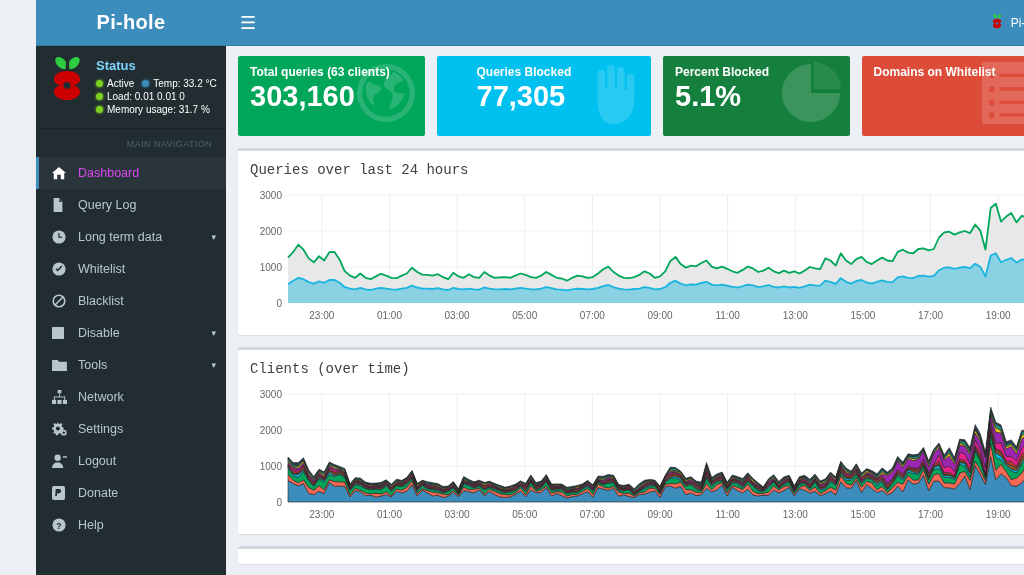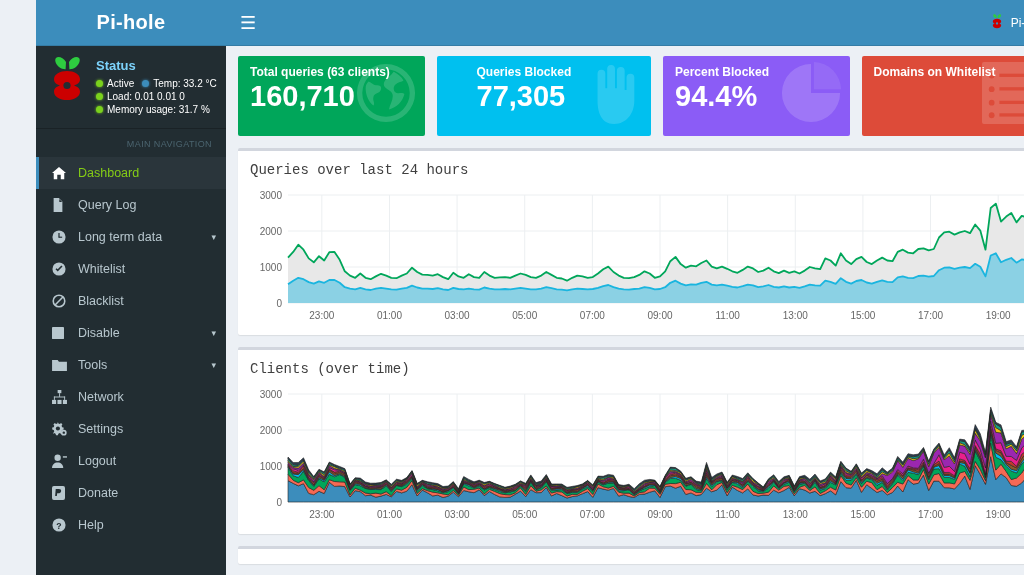--- a/index.html
+++ b/index.html
@@ -44,21 +44,21 @@
     letter-spacing: .4px; text-transform: uppercase; text-align: right;
   }
   .nav { list-style: none; flex: 1; }
   .nav li a {
     display: flex; align-items: center;
     padding: 9px 10px 9px 13px;
     color: #b8c7ce; text-decoration: none; font-size: 12.5px;
     border-left: 3px solid transparent;
   }
   .nav li.active a {
-    background: #2a353b; color: #84cc16; border-left-color: #3c8dbc;
+    background: #2a353b; color: #d946ef; border-left-color: #3c8dbc;
   }
   .nav .ico {
     width: 18px; min-width:18px; margin-right: 8px; display:inline-flex;
     align-items:center; justify-content:flex-start; color:#b8c7ce;
   }
   .nav li.active .ico { color:#fff; }
   .caret { margin-left: auto; font-size: 9px; color: #b8c7ce; }
 
   
   .content-wrap { flex: 1; height: 575px; display: flex; flex-direction: column; background:#ecf0f5; }
@@ -77,21 +77,21 @@
   .cards { display: flex; gap: 12px; margin-bottom: 12px; }
   .card {
     position: relative; flex: 1; height: 80px; border-radius: 2px;
     color: #fff; overflow: hidden; padding: 9px 12px;
   }
   .card .label { font-size: 12px; font-weight: bold; position: relative; z-index:2; }
   .card .value { font-size: 29px; font-weight: bold; line-height: 34px; position: relative; z-index:2; }
   .card .bgicon { position: absolute; right: 8px; top: 6px; z-index: 1; opacity: .16; }
   .card.green  { background: #00a65a; }
   .card.aqua   { background: #00c0ef; padding-left: 40px; }
-  .card.yellow { background: #8b5cf6; }
+  .card.yellow { background: #15803d; }
   .card.red    { background: #dd4b39; }
 
   
   .panel {
     background: #fff; border-top: 3px solid #d2d6de; border-radius: 2px;
     margin-bottom: 12px; box-shadow: 0 1px 1px rgba(0,0,0,.08);
   }
   .panel-head { padding: 9px 12px; }
   .panel-title { font-size: 14px; color: #404040; font-family: Liberation Mono, monospace; }
   .panel-body { padding: 0 10px 8px 10px; }
@@ -325,42 +325,42 @@
       <div class="cards">
 
         <div class="card green">
           <span class="bgicon">
             <svg width="62" height="62" viewBox="0 0 64 64" fill="#fff">
               <path d="M32 2a30 30 0 100 60 30 30 0 000-60zm0 5.5a24.5 24.5 0 110 49 24.5 24.5 0 010-49z"></path>
               <path d="M14 20c3 1 5 4 9 4s5 3 3 6-6 2-7 6 2 6 0 9c-5-4-8-11-8-18 0-3 1-5 3-7zM40 10c4 2 8 5 10 9-3 2-7 2-9 5s-1 7 2 8 6-1 8 1c-2 8-8 14-16 16 1-5 4-9 4-14s-5-6-8-9 0-8 3-10 4-4 6-6z"></path>
             </svg>
           </span>
           <div class="label">Total queries (63 clients)</div>
-          <div class="value">160,710</div>
+          <div class="value">303,160</div>
         </div>
 
         <div class="card aqua">
           <span class="bgicon">
             <svg width="58" height="62" viewBox="0 0 60 64" fill="#fff">
               <path d="M13 30V12a4 4 0 018 0v15h2V7a4 4 0 018 0v20h2V9a4 4 0 018 0v20h2V16a4 4 0 018 0v24c0 13-8 24-21 24S13 52 13 40z"></path>
             </svg>
           </span>
           <div class="label">Queries Blocked</div>
           <div class="value">77,305</div>
         </div>
 
         <div class="card yellow">
           <span class="bgicon">
             <svg width="62" height="62" viewBox="0 0 64 64" fill="#fff">
               <path d="M32 32V2a30 30 0 1030 30z"></path>
               <path d="M35 0v28h28A29 29 0 0035 0z" opacity=".55"></path>
             </svg>
           </span>
           <div class="label">Percent Blocked</div>
-          <div class="value">94.4%</div>
+          <div class="value">5.1%</div>
         </div>
 
         <div class="card red">
           <span class="bgicon">
             <svg width="58" height="62" viewBox="0 0 60 64" fill="#fff">
               <rect x="0" y="0" width="60" height="64" rx="2"></rect>
               <g fill="#dd4b39">
                 <circle cx="10" cy="14" r="3"></circle>
                   <rect x="18" y="12" width="34" height="3.4"></rect>
                 <circle cx="10" cy="28" r="3"></circle>

